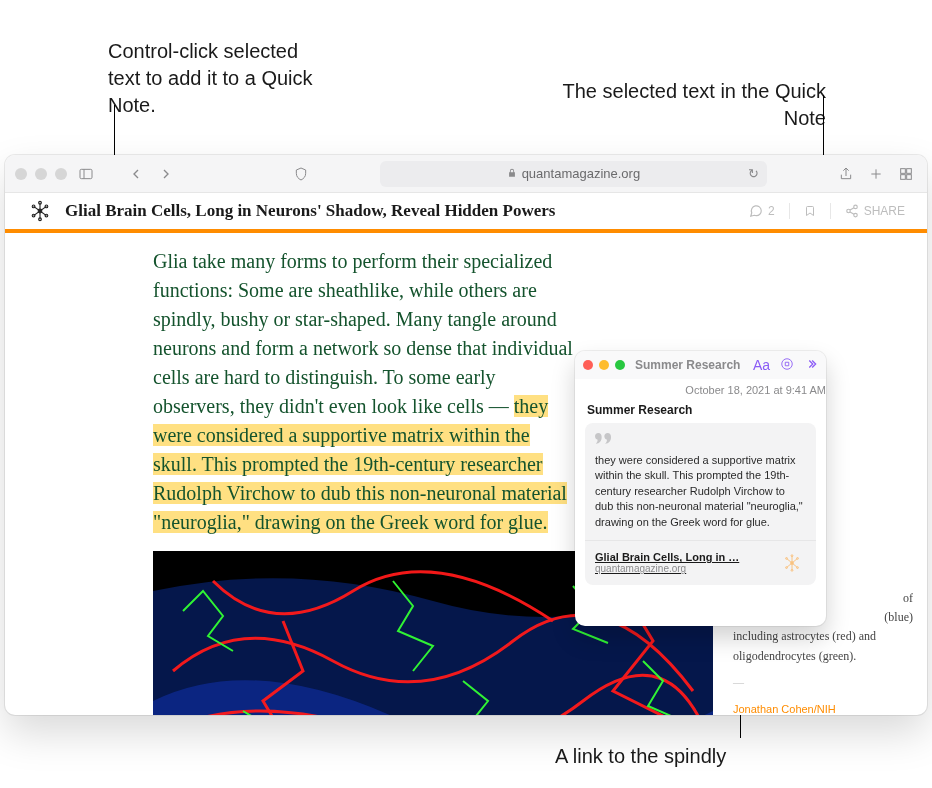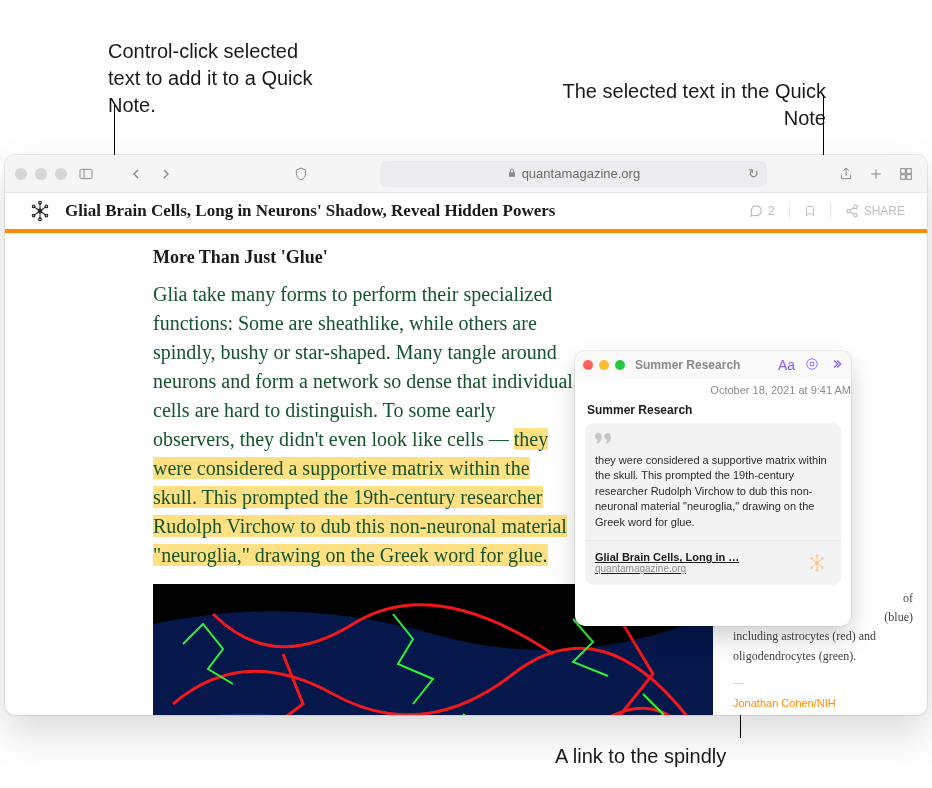--- a/index.html
+++ b/index.html
@@ -164,35 +164,35 @@
       right: 14px;
       top: 356px;
       width: 180px;
       font-family: Georgia, serif;
       font-size: 12px;
       line-height: 1.6;
       color: #444;
     }
     .image-credit {
       display: block;
-      margin-top: 4px;
+      margin-top: 10px;
       color: #ff8c00;
       font-size: 11px;
       font-family: -apple-system, sans-serif;
     }
     .credit-dash {
       display:block; margin-top:8px; color:#bbb; font-size:11px;
     }
 
     
     .quicknote {
       position: absolute;
       top: 118px;
       left: 570px;
-      width: 276px;
+      width: 251px;
       height: 275px;
       background: #fff;
       border-radius: 10px;
       box-shadow: 0 0 0 1px rgba(0,0,0,0.06), 0 12px 24px rgba(0,0,0,0.18);
       overflow: hidden;
       display: flex;
       flex-direction: column;
     }
     .qn-titlebar {
       height: 28px;
@@ -386,21 +386,20 @@
             <circle cx="18" cy="19" r="3"></circle>
             <line x1="8.59" y1="13.51" x2="15.42" y2="17.49"></line>
             <line x1="15.41" y1="6.51" x2="8.59" y2="10.49"></line>
           </svg>
         <span>SHARE</span>
       </div>
     </div>
   </div>
 
   <div class="article-body">
-    <div class="section-title">More Than Just 'Glue'</div>
     <p class="para"><span>Glia take many forms to perform their specialized functions: Some are sheathlike, while others are spindly, bushy or star-shaped. Many tangle around neurons and form a network so dense that individual cells are hard to distinguish. To some early observers, they didn't even look like cells — </span><span class="highlighted">they were considered a supportive matrix within the skull. This prompted the 19th-century researcher Rudolph Virchow to dub this non-neuronal material "neuroglia," drawing on the Greek word for glue.</span></p>
 
     <div class="article-image">
       <svg viewBox="0 0 560 240" preserveAspectRatio="xMidYMid slice">
         <rect width="560" height="240" fill="#000"></rect>
 
         <path d="M0 40 Q140 10 280 50 T560 30 L560 240 L0 240 Z" fill="#0a2a88" opacity="0.55"></path>
         <path d="M0 150 Q100 100 250 170 T560 160 L560 240 L0 240 Z" fill="#1234b8" opacity="0.5"></path>
 
         <g stroke="#ff1a1a" stroke-width="3" fill="none" opacity="0.95">

